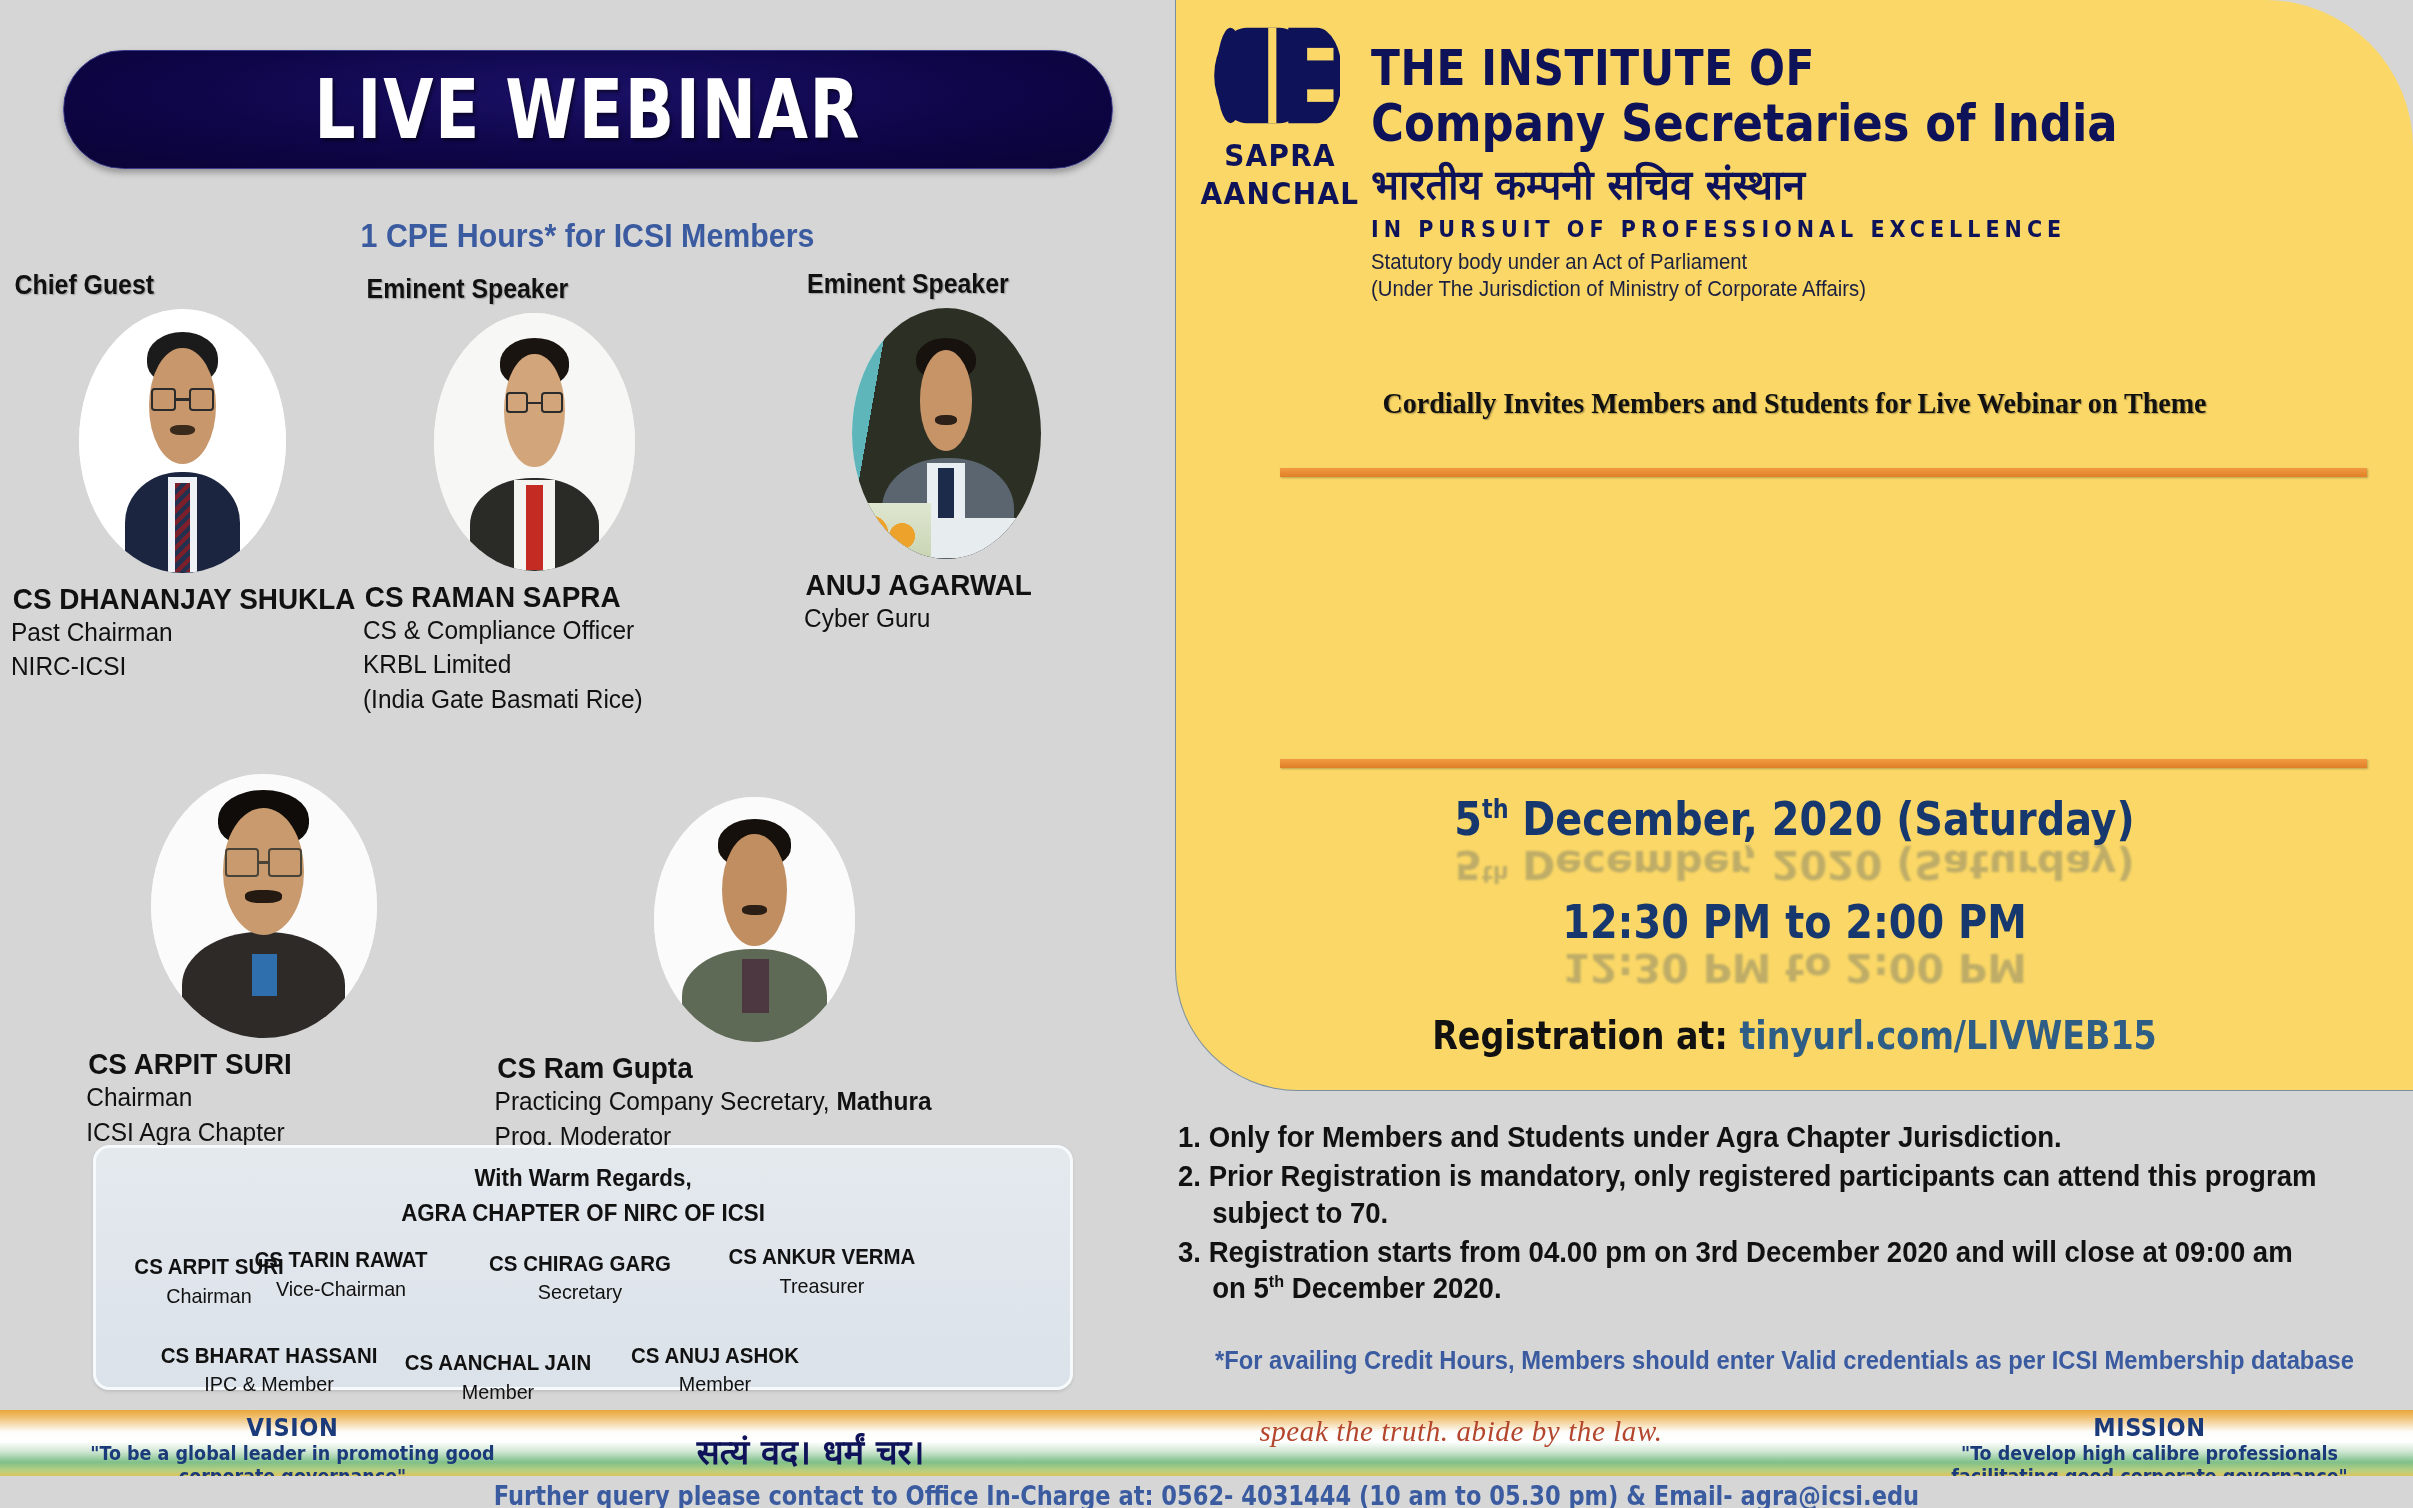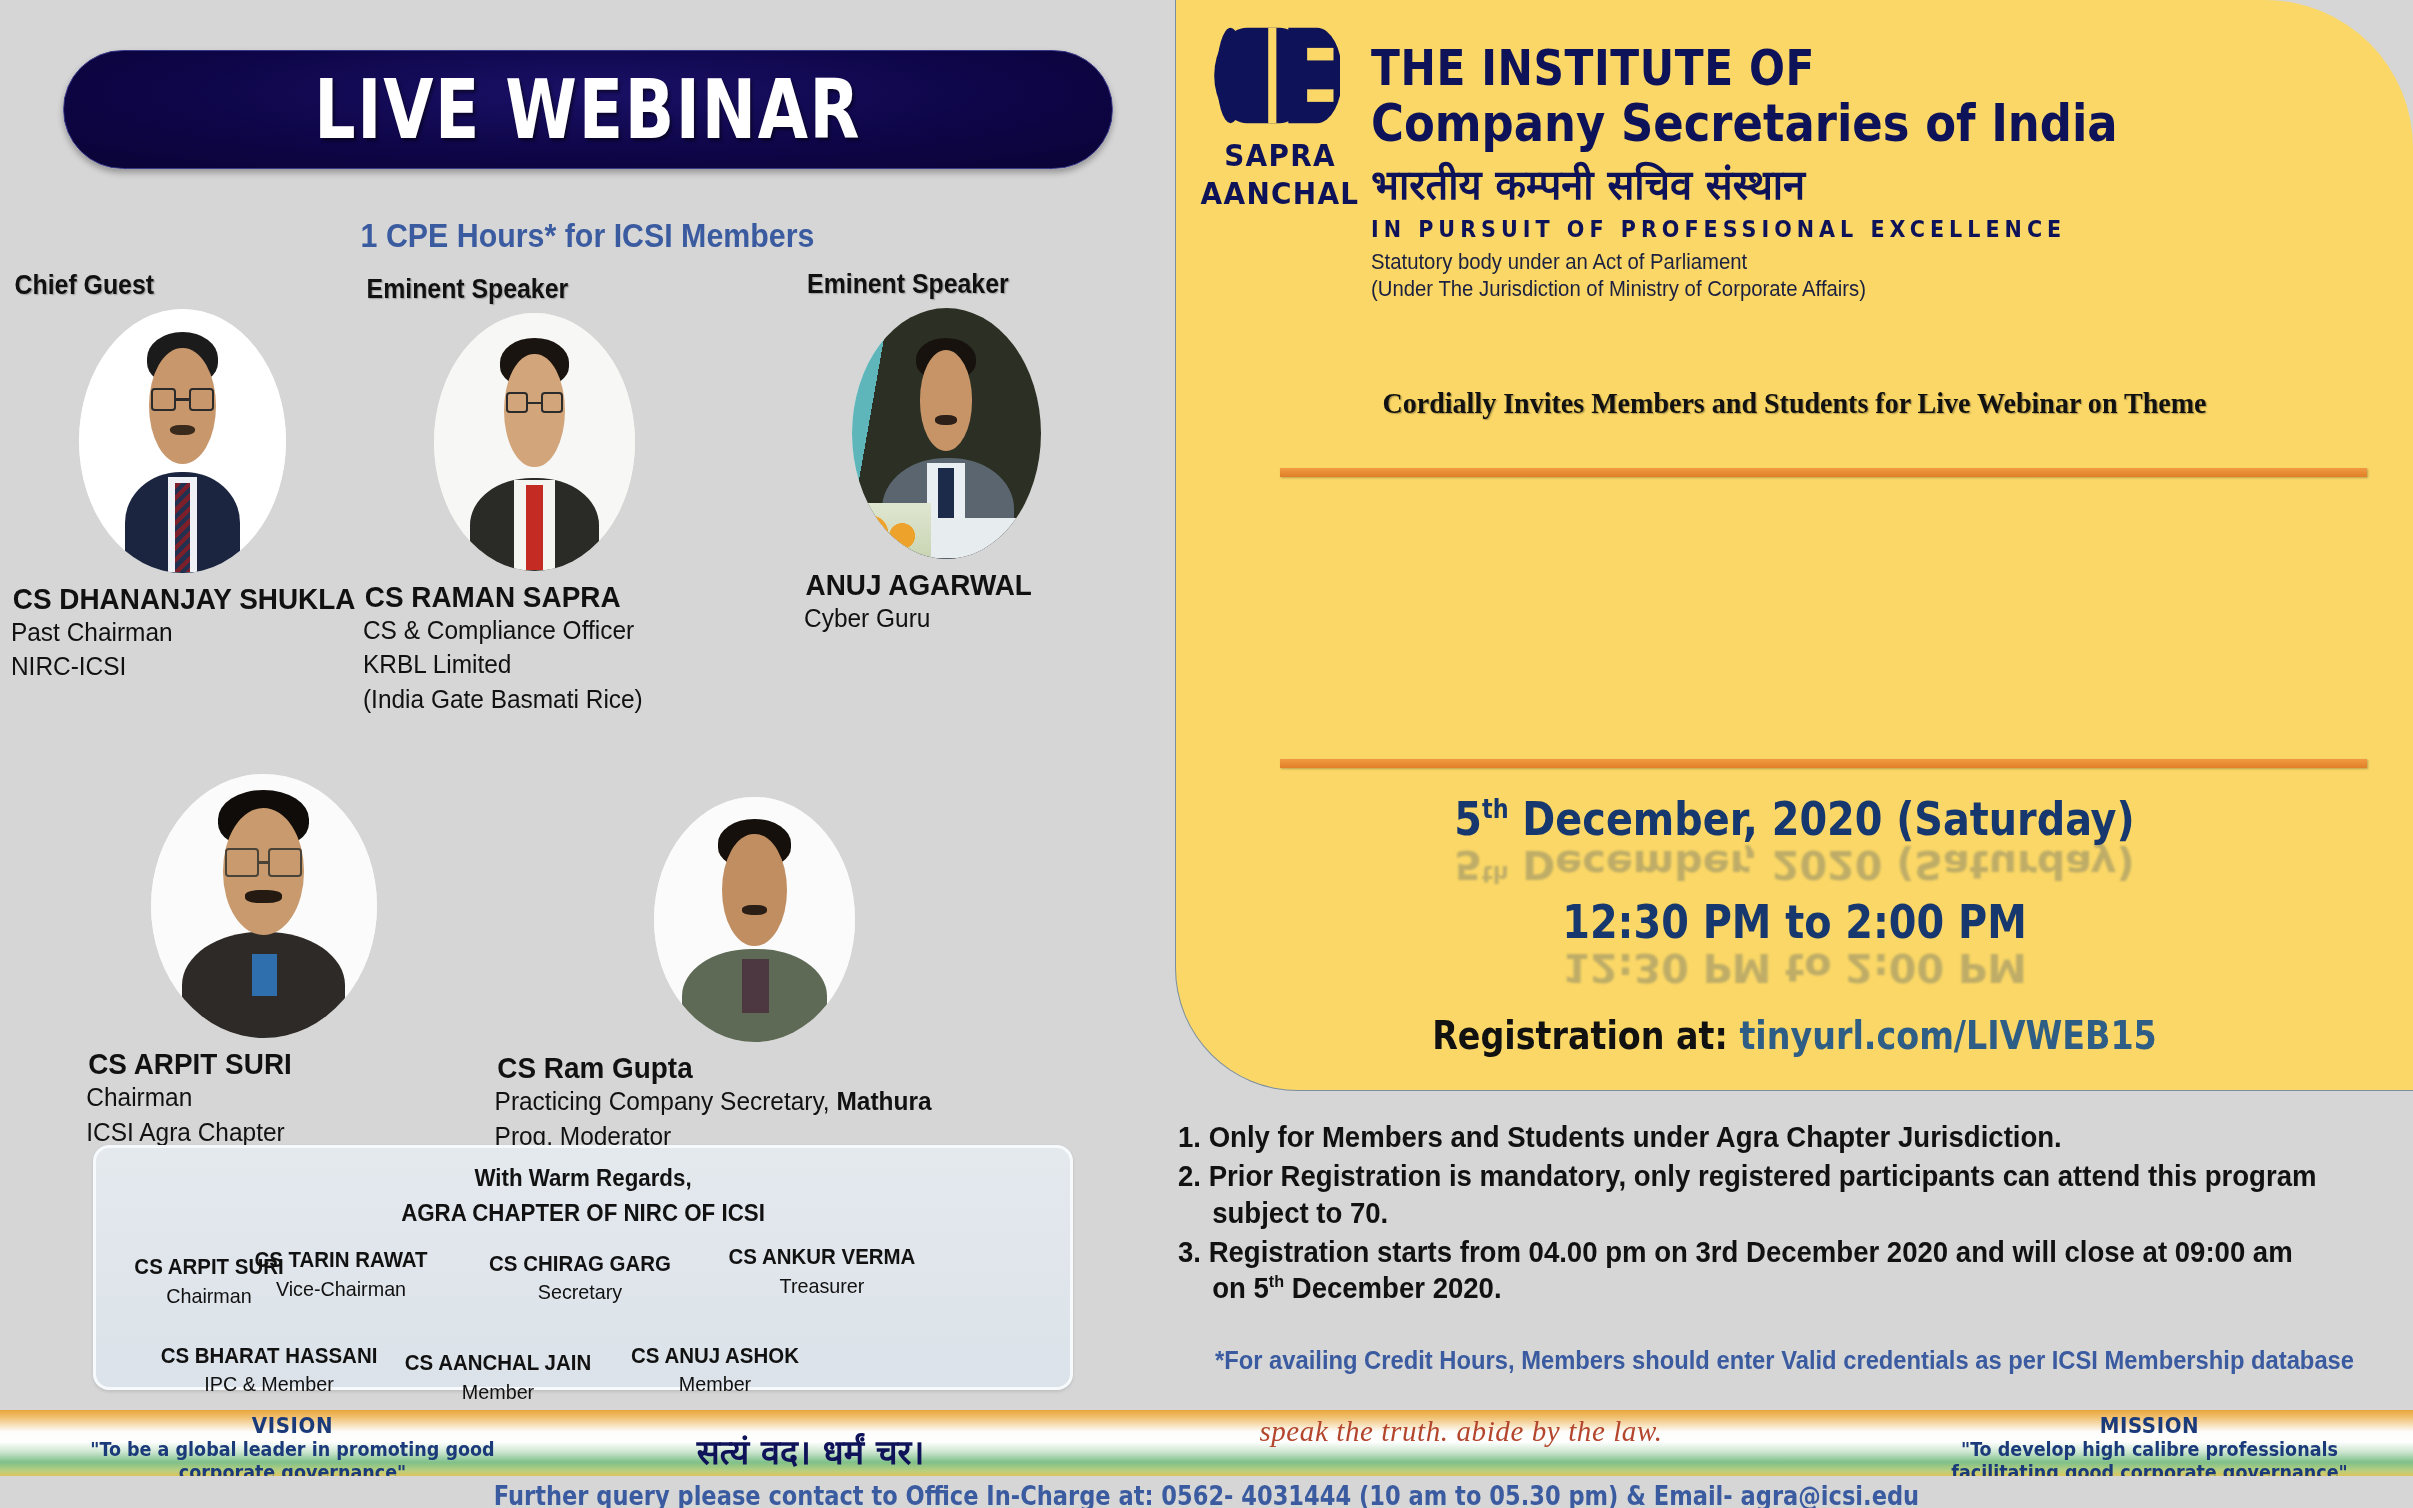--- a/index.html
+++ b/index.html
@@ -198,21 +198,21 @@
   
   #footer-banner {
     position:absolute; left:0; top:1410px; width:2413px; height:66px;
     background:
       linear-gradient(to bottom,
         #e9a63c 0%, #f0c070 11%, #fdfdfb 33%, #ffffff 48%,
         #cfe7d2 63%, #7fc08a 79%, #b9cf7e 92%, #dcc55e 100%);
     overflow:hidden;
   }
   .fb-blk { position:absolute; text-align:center; color:#1b3a7a; }
-  .fb-blk .h { font-weight:bold; font-size:22px; letter-spacing:0.6px;
+  .fb-blk .h { font-weight:bold; font-size:25px; letter-spacing:0.6px;
                font-family:"DejaVu Sans Condensed","Liberation Sans Narrow","Liberation Sans",sans-serif;}
   .fb-blk .b { font-weight:bold; font-size:19.5px; line-height:1.18;
                font-family:"DejaVu Sans Condensed","Liberation Sans Narrow","Liberation Sans",sans-serif;}
   #vision-blk { left:82px; top:3.1px; width:421px; }
   #mission-blk { left:1923px; top:3.1px; width:453px; }
   #sanskrit {
     position:absolute; left:559px; top:17.6px; width:503px; text-align:center;
     color:#0e1258; font-size:34px; font-weight:bold;
     font-family:"DejaVu Sans", sans-serif;
   }

